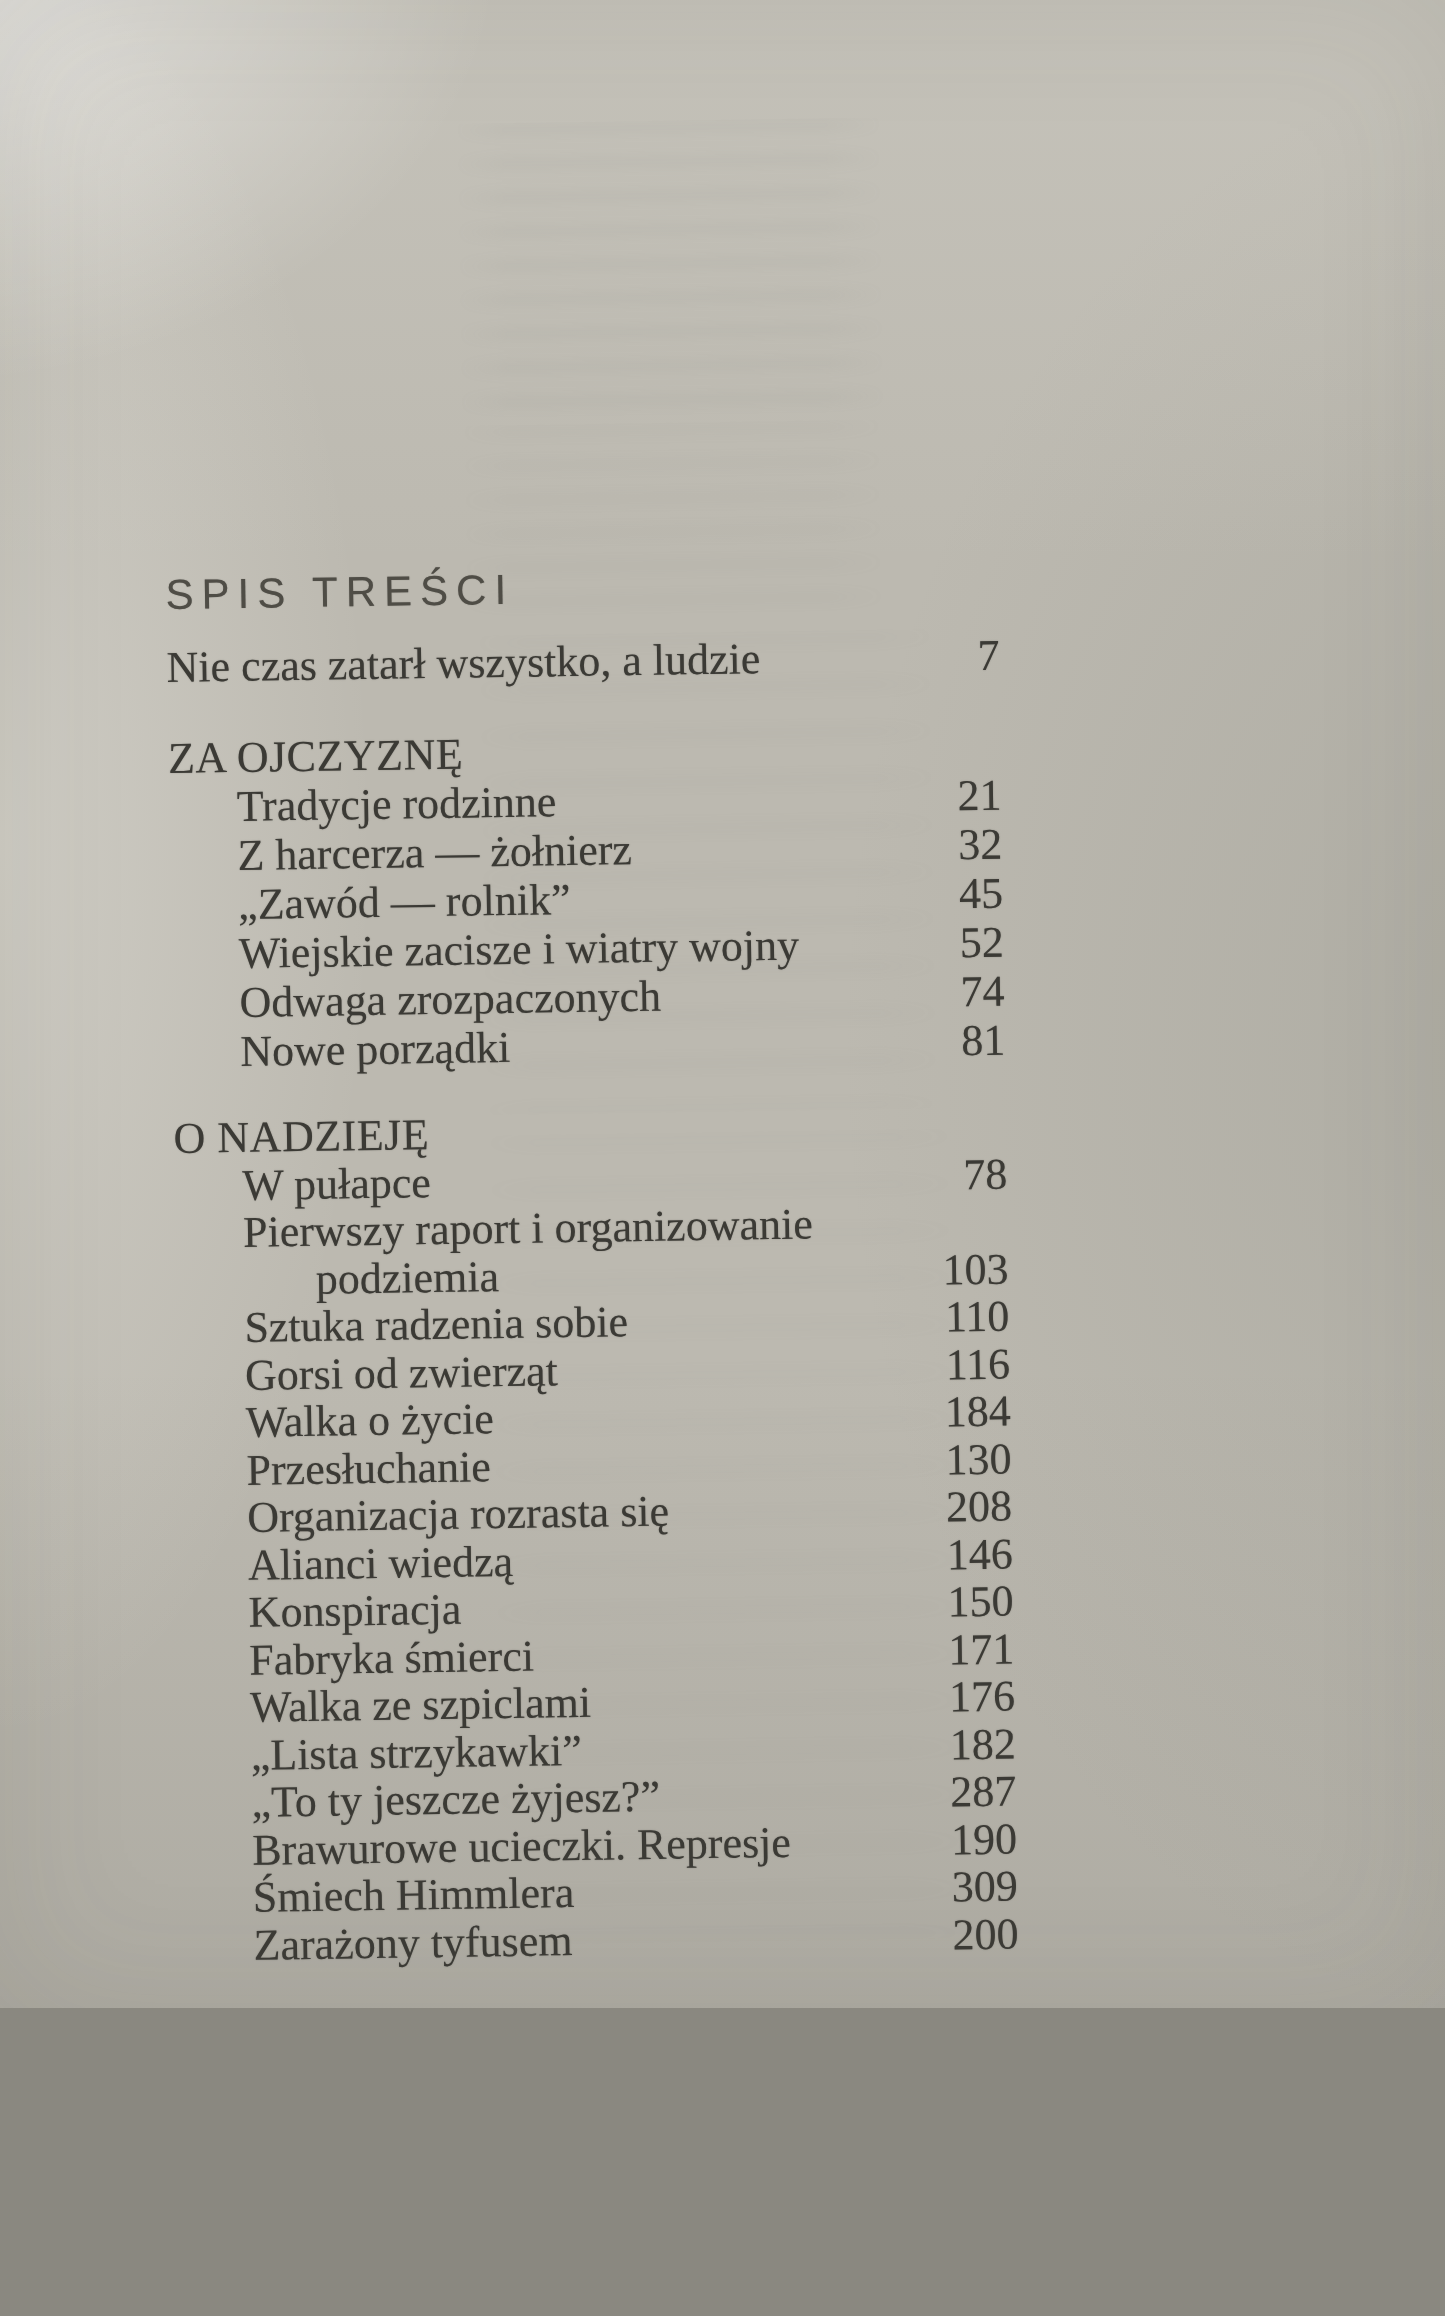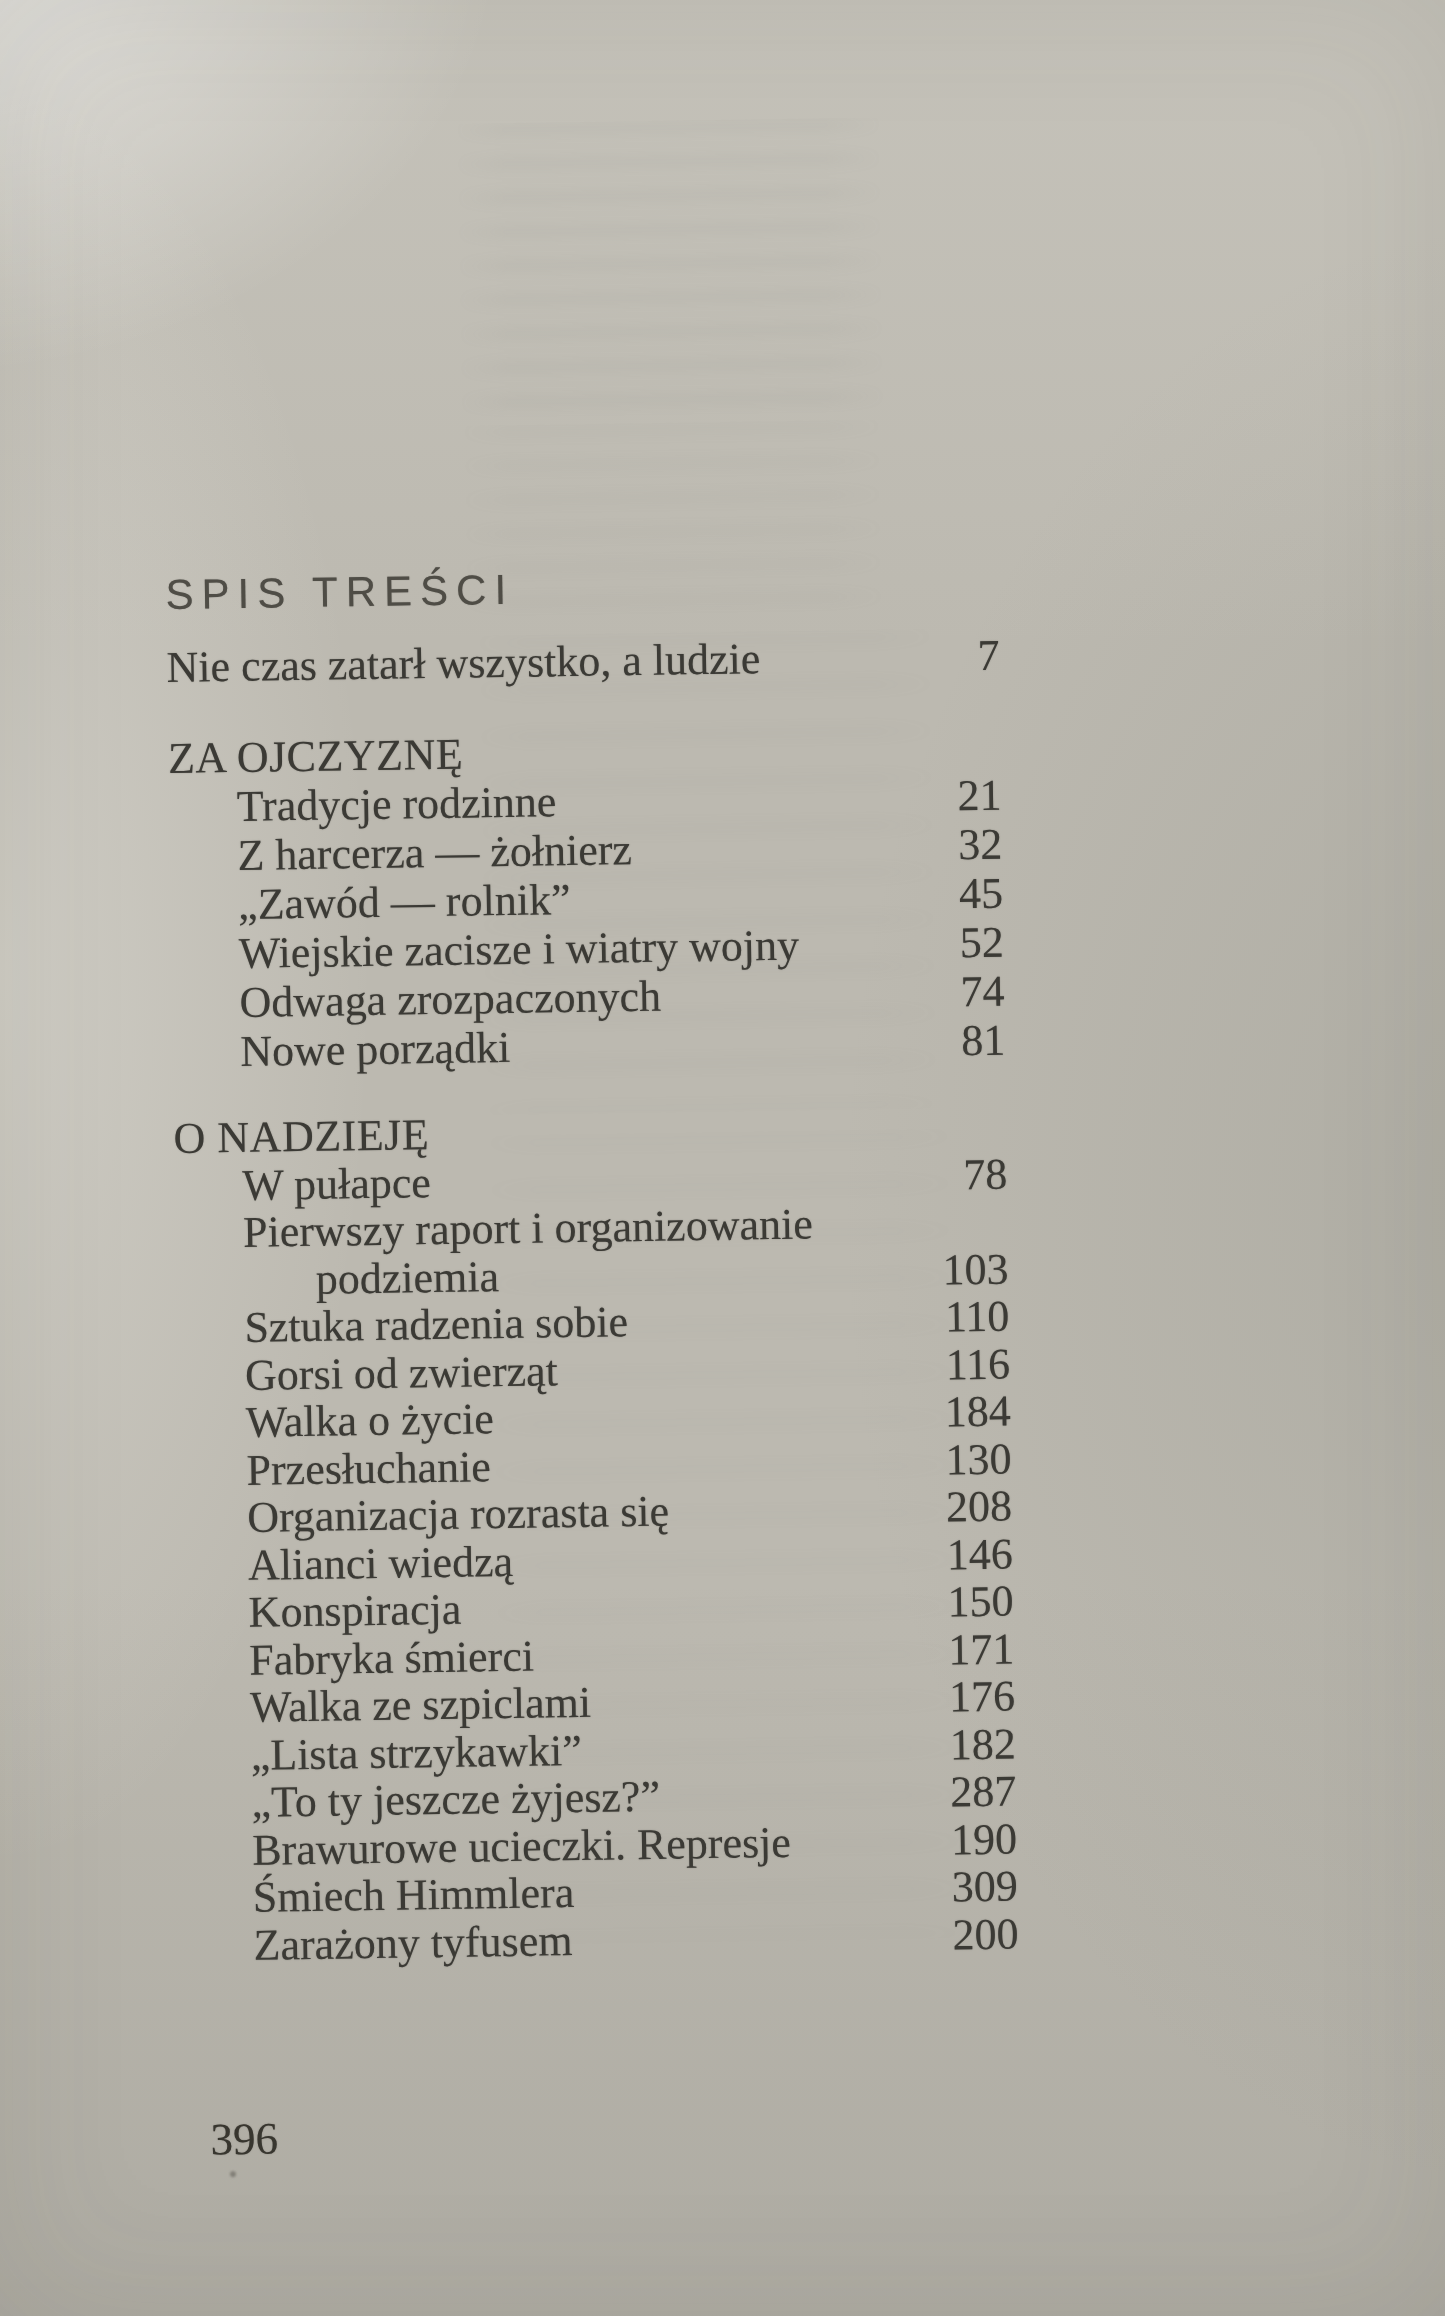--- a/index.html
+++ b/index.html
@@ -1,16 +1,16 @@
 <!DOCTYPE html>
 <html><head>
 <meta charset="utf-8">
 <style>
   html,body{margin:0;padding:0;background:#8a8880;}
-  #stage{position:relative;width:1445px;height:2316px;overflow:hidden;
+  #stage{position:relative;width:1445px;height:2008px;overflow:hidden;
          font-family:"Liberation Serif","DejaVu Serif",serif;}
   .page{position:absolute;inset:0;background-color:#bcb9b0;
     background-image:
       radial-gradient(ellipse 950px 720px at -6% -3%, rgba(255,255,255,0.60), rgba(255,255,255,0) 62%),
       radial-gradient(ellipse 520px 1250px at 0% 42%, rgba(246,245,239,0.32), rgba(246,245,239,0) 72%),
       linear-gradient(180deg, rgba(214,212,204,0.35) 0%, rgba(214,212,204,0) 28%),
       radial-gradient(ellipse 1050px 1500px at 106% 52%, rgba(118,120,110,0.20), rgba(118,120,110,0) 66%),
       linear-gradient(180deg, rgba(0,0,0,0) 68%, rgba(88,88,80,0.14) 100%);
     box-shadow: inset 0 0 140px rgba(70,70,62,0.10);}
   .content{position:absolute;inset:0;transform:rotate(-0.85deg);

